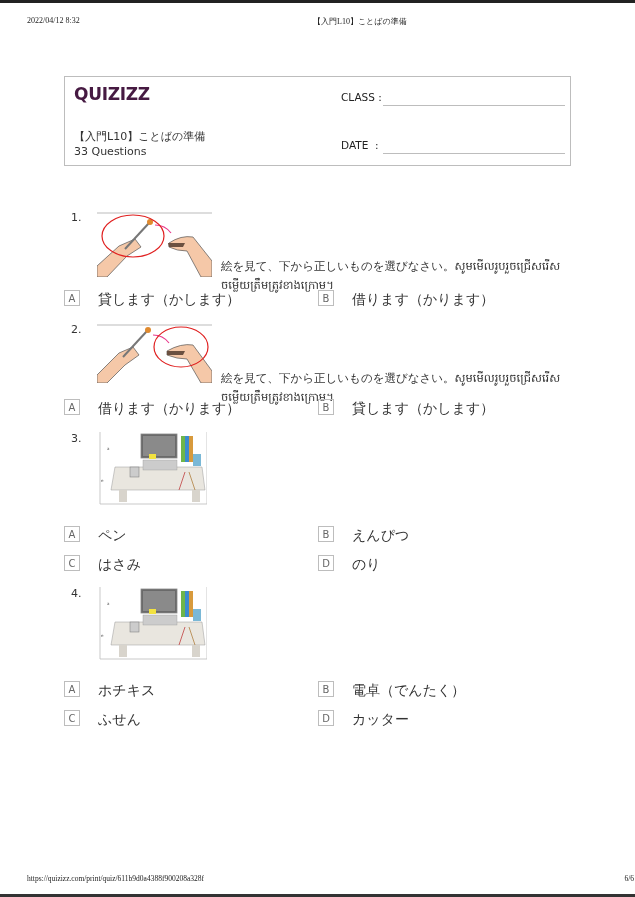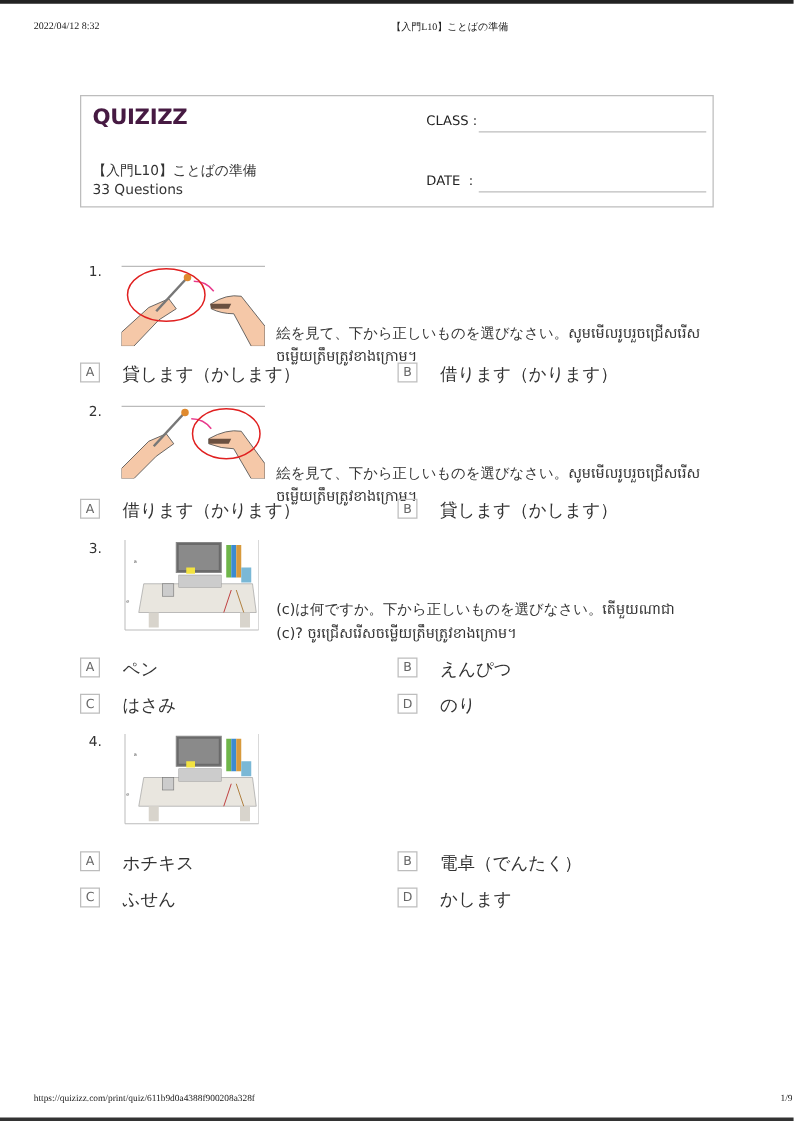--- a/index.html
+++ b/index.html
@@ -144,21 +144,20 @@
       <rect x="88" y="4" width="4" height="26" fill="#3b8bd0"></rect>
       <rect x="92" y="4" width="4" height="26" fill="#d89a3c"></rect>
       <rect x="96" y="22" width="8" height="12" fill="#7ab8d6"></rect>
       <rect x="33" y="35" width="9" height="10" fill="#ccc" stroke="#777" stroke-width="0.5"></rect>
       <line x1="88" y1="40" x2="82" y2="58" stroke="#c04040" stroke-width="0.8"></line>
       <line x1="92" y1="40" x2="98" y2="58" stroke="#b08040" stroke-width="0.8"></line>
       <text x="10" y="18" font-size="4" fill="#555">a</text>
       <text x="4" y="50" font-size="4" fill="#555">e</text>
     </svg>
   </div>
-  <div class="q-text">(c)は何ですか。下から正しいものを選びなさい。តើមួយណាជា (c)? ចូរជ្រើសរើសចម្លើយត្រឹមត្រូវខាងក្រោម។</div>
   <div class="opt" style="left:0; top:94px;">
     <span class="letter">A</span>
     <span class="txt">ペン</span>
   </div>
   <div class="opt" style="left:254px; top:94px;">
     <span class="letter">B</span>
     <span class="txt">えんぴつ</span>
   </div>
   <div class="opt" style="left:0; top:123px;">
     <span class="letter">C</span>
@@ -200,22 +199,22 @@
   <div class="opt" style="left:254px; top:94px;">
     <span class="letter">B</span>
     <span class="txt">電卓（でんたく）</span>
   </div>
   <div class="opt" style="left:0; top:123px;">
     <span class="letter">C</span>
     <span class="txt">ふせん</span>
   </div>
   <div class="opt" style="left:254px; top:123px;">
     <span class="letter">D</span>
-    <span class="txt">かします</span>
+    <span class="txt">カッター</span>
   </div>
 </div>
 
 <div class="print-footer">
   <span class="url">https://quizizz.com/print/quiz/611b9d0a4388f900208a328f</span>
-  <span class="page">1/9</span>
+  <span class="page">6/6</span>
 </div>
 
 <div class="bottombar"></div>
 
 </body></html>

